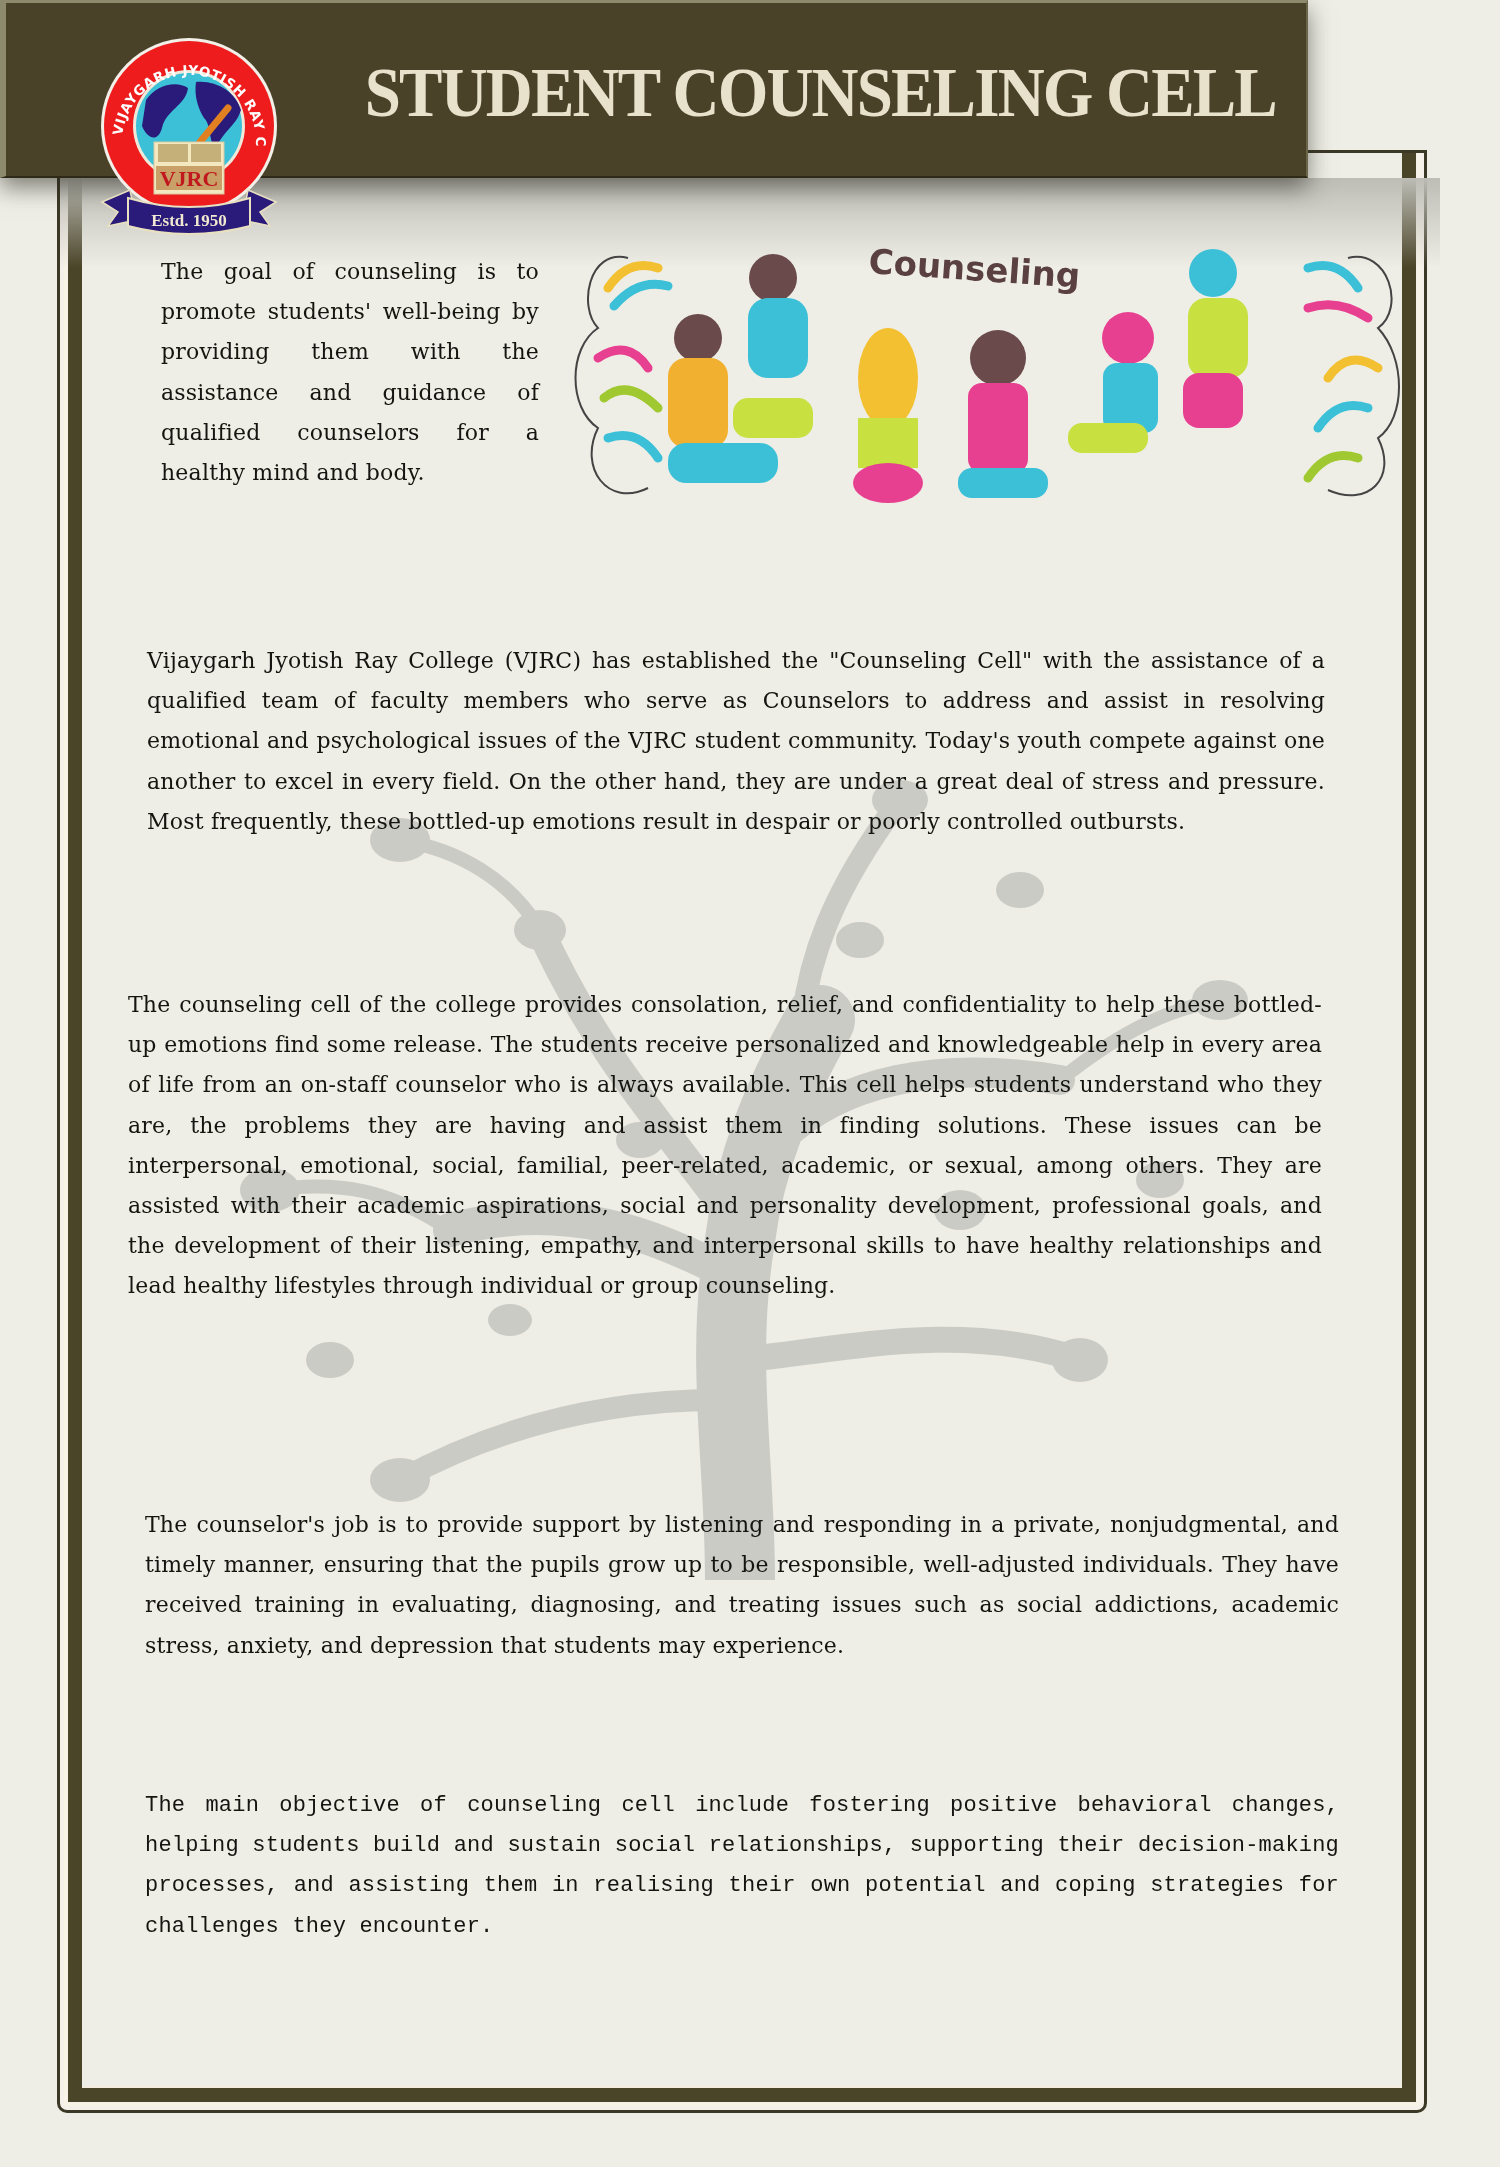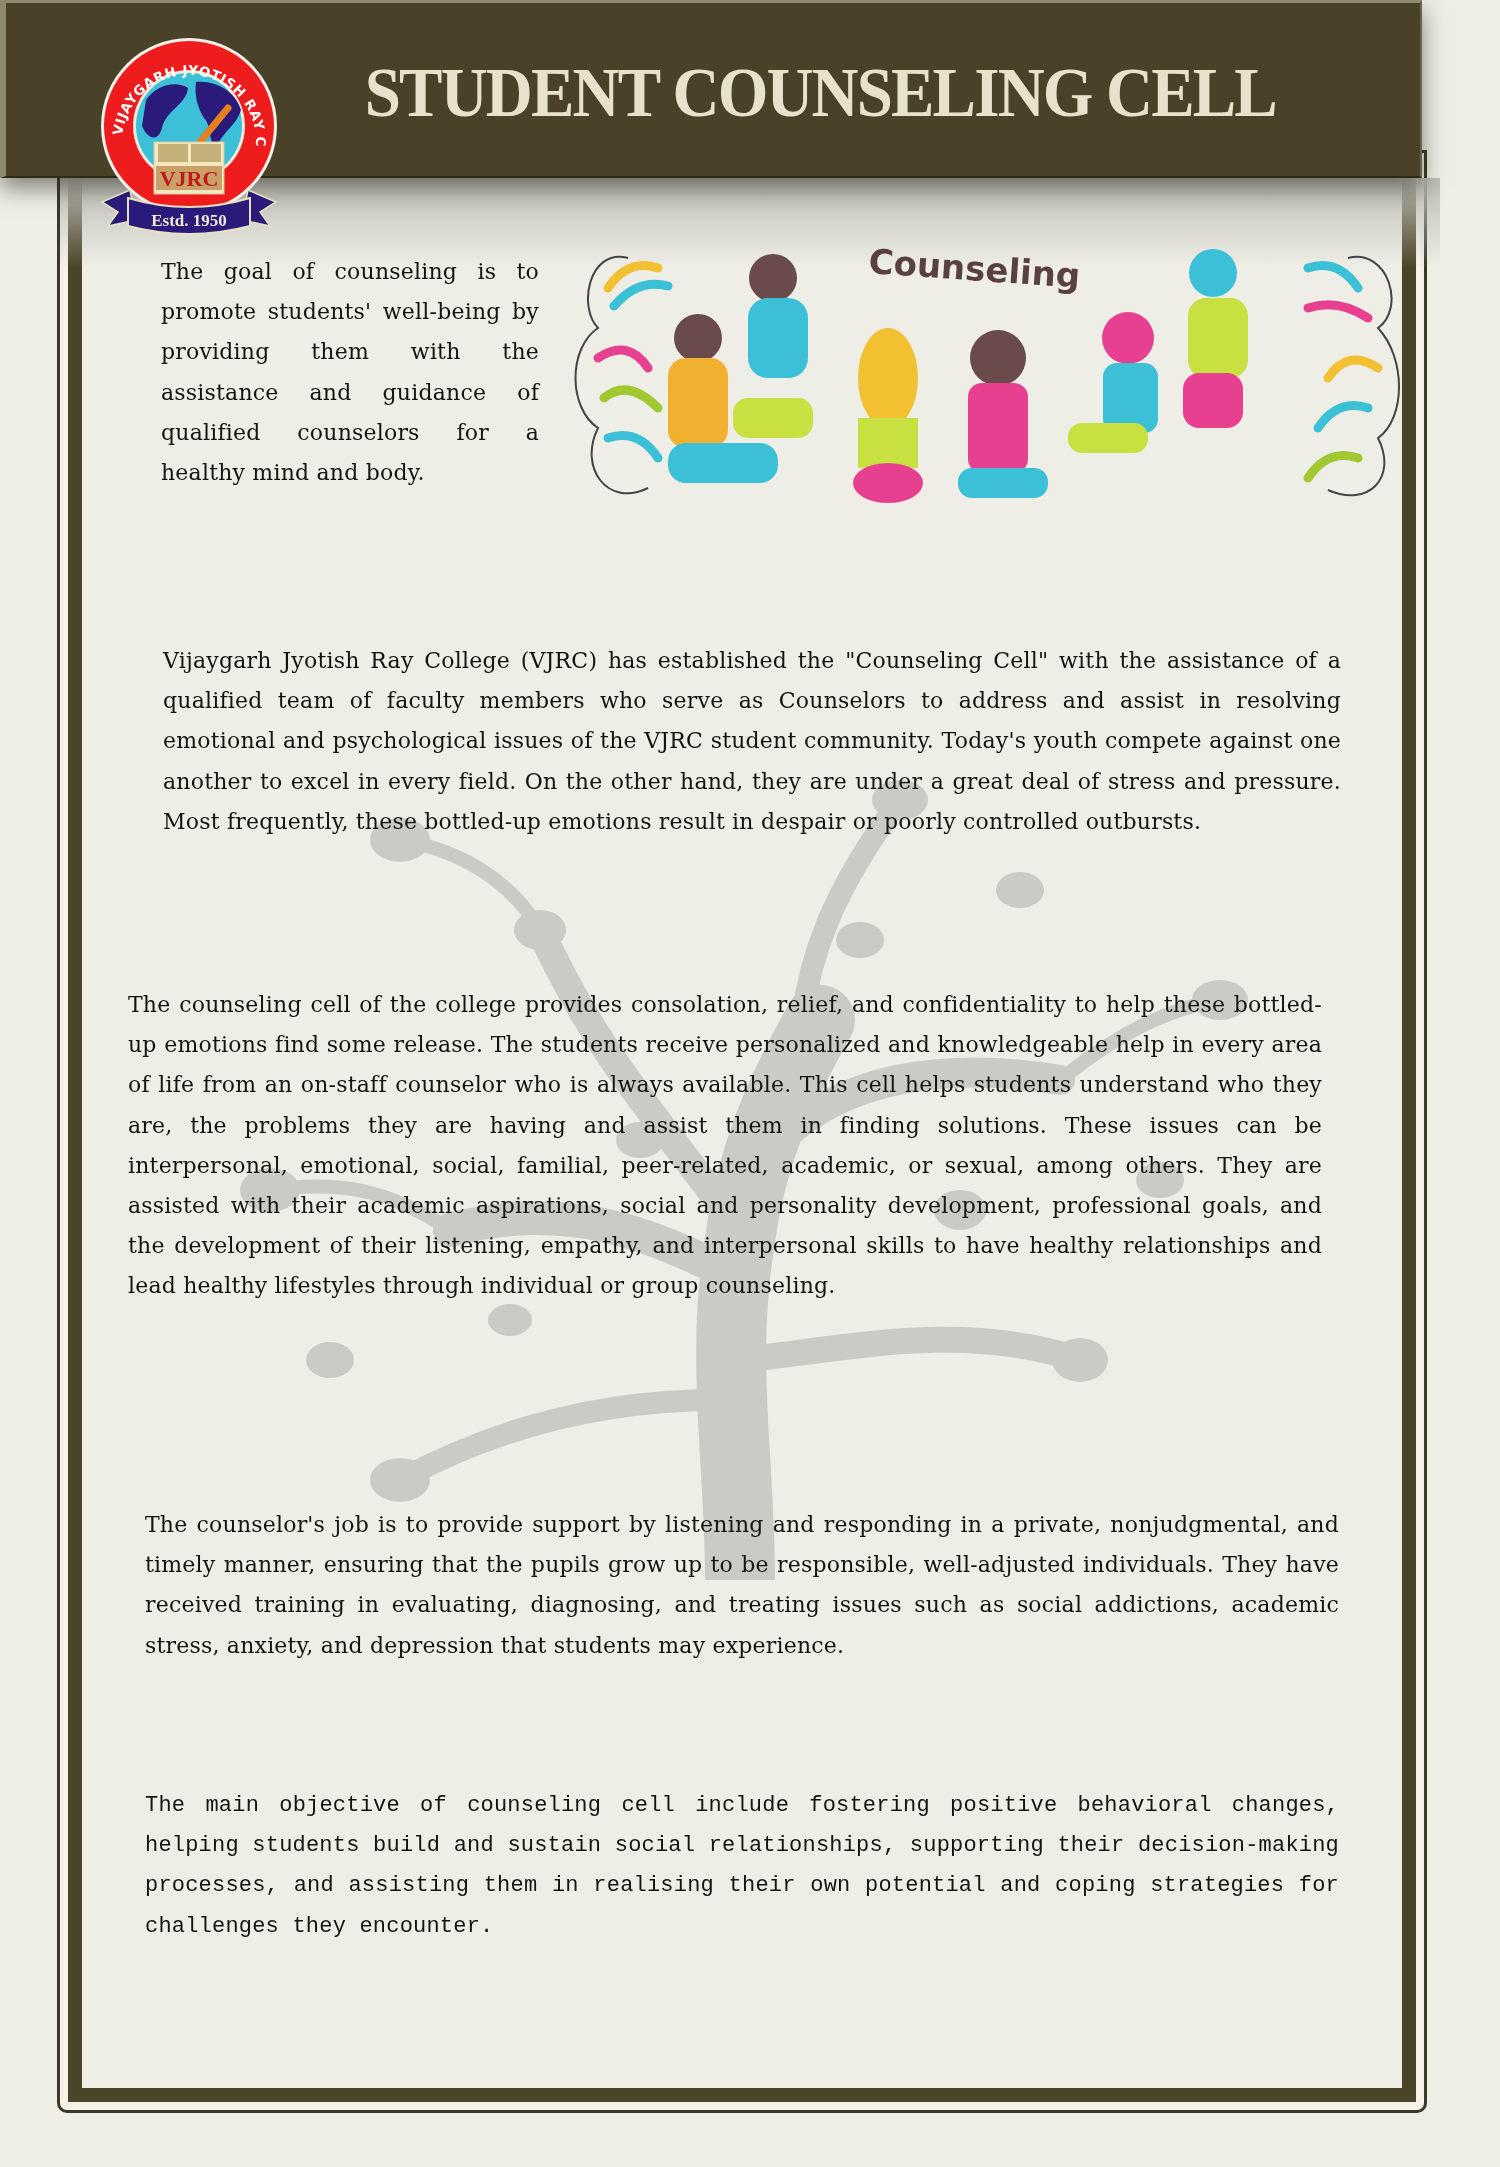--- a/index.html
+++ b/index.html
@@ -22,21 +22,21 @@
   .frame-inner {
     position:absolute; left:8px; top:0; right:8px; bottom:8px;
     border:14px solid #4a4428; border-top:none; box-sizing:border-box;
     background:#eeeee6;
   }
   .frame-inner::after {
     content:""; position:absolute; left:0; right:0; bottom:0; height:2px; background:#f4ecdf;
   }
   
   .header {
-    position:absolute; left:0; top:0; width:1422px; height:178px;
+    position:absolute; left:0; top:0; width:1308px; height:178px;
     background:#4a4228;
     border-top:3px solid #8e8a6e; border-left:6px solid #8e8a6e;
     border-right:2px solid #6a6448; border-bottom:2px solid #2f2a18;
     box-sizing:border-box;
     box-shadow:0 10px 22px rgba(40,38,30,0.55);
     z-index:3;
   }
   .header-title {
     position:absolute; left:340px; top:50px; width:1020px;
     font-family:"Liberation Serif","DejaVu Serif",serif;
@@ -52,21 +52,21 @@
   
   .logo { position:absolute; left:96px; top:30px; width:186px; height:206px; z-index:4; }
   
   .content { position:absolute; left:0; top:0; width:1500px; height:2167px; z-index:2; }
   .p {
     position:absolute; font-size:22px; line-height:40.2px; text-align:justify;
     margin:8px; letter-spacing:0.2px;
   }
   .p.last-left { text-align-last:left; }
   .p1 { left:153px; top:244px; width:378px; }
-  .p2 { left:155px; top:633px; width:1178px; }
+  .p2 { left:139px; top:633px; width:1178px; }
   .p3 { left:120px; top:977px; width:1194px; }
   .p4 { left:137px; top:1497px; width:1194px; }
   .p5 { left:137px; top:1778px; width:1194px;font-family:Liberation Mono, monospace; }
   .illustration { position:absolute; left:568px; top:228px; width:838px; height:310px; }
   .watermark { position:absolute; left:180px; top:760px; width:1100px; height:820px; opacity:0.22; z-index:1; }
 </style>
 </head>
 <body>
 
 <div class="frame-outer">

